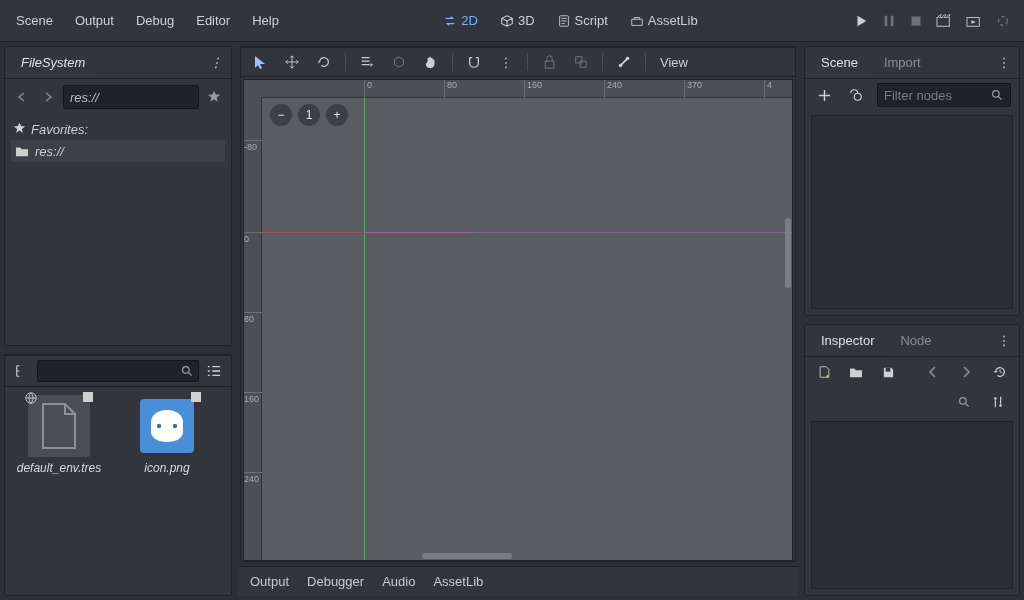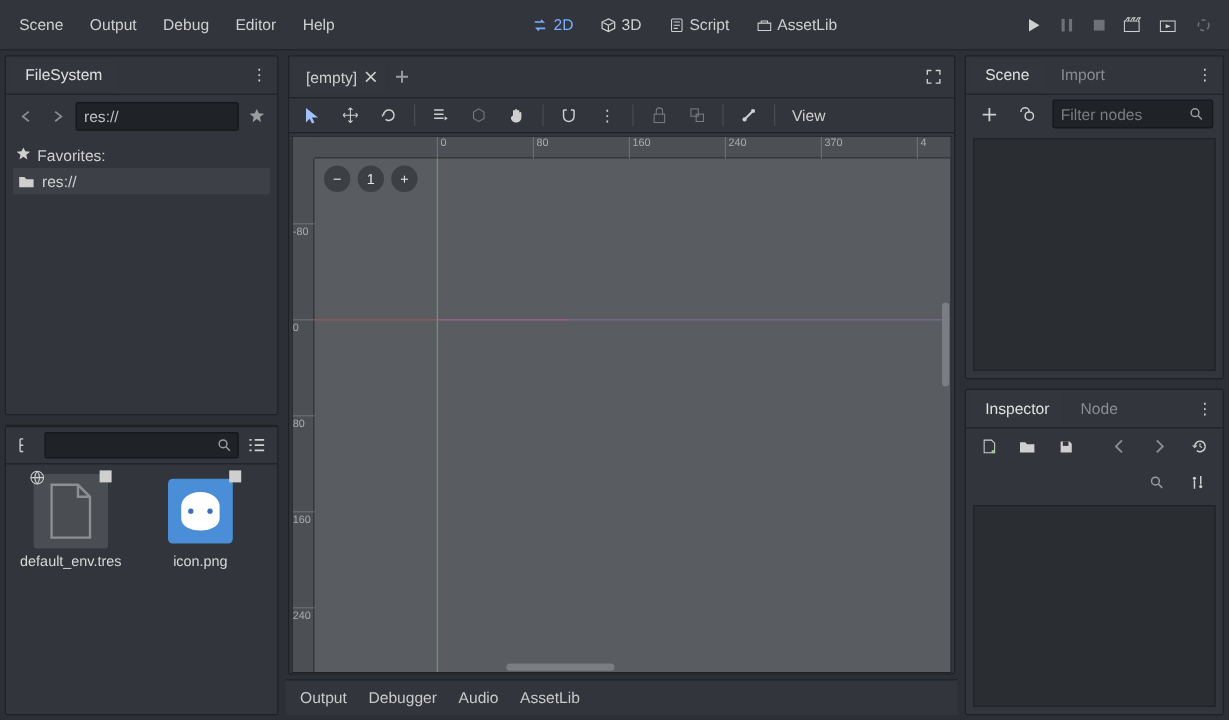--- a/index.html
+++ b/index.html
@@ -10,21 +10,21 @@
 .menubar .menu { padding: 6px 8px; color: #cfcfcf; cursor: default; }
 .menubar .spacer { flex: 1; }
 .menubar .workspace { display: flex; align-items: center; gap: 4px; padding: 4px 8px; color: #cfcfcf; }
 .menubar .workspace.active { color: #7aaeff; }
 .menubar .play-controls { display: flex; align-items: center; gap: 14px; padding-right: 6px; }
 .ico-svg { display: inline-flex; align-items: center; justify-content: center; }
 
 
 .main { flex: 1; display: flex; overflow: hidden; }
 .panel { background: #32353b; border: 1px solid #1f2125; border-radius: 2px; margin: 4px; display: flex; flex-direction: column; }
-.left-col { width: 236px; display: flex; flex-direction: column; }
+.left-col { width: 236px; display: flex; flex-direction: column; font-style: italic; }
 .center-col { flex: 1; display: flex; flex-direction: column; }
 .right-col { width: 224px; display: flex; flex-direction: column; }
 
 .tabbar { height: 32px; display: flex; align-items: center; padding: 0 4px; gap: 2px; border-bottom: 1px solid #1f2125; }
 .tab { padding: 6px 12px; background: #33363c; border-radius: 2px 2px 0 0; color: #e0e0e0; }
 .tab.inactive { background: transparent; color: #8a8d91; }
 .tabbar .right-icons { margin-left: auto; display: flex; gap: 6px; }
 .icon-btn { width: 22px; height: 22px; display: inline-flex; align-items: center; justify-content: center; color: #cfcfcf; }
 
 
@@ -274,41 +274,20 @@
             </div>
           </div>
           <div class="fs-label">icon.png</div>
         </div>
       </div>
     </div>
   </div>
 
   <div class="center-col">
     <div class="panel" style="flex: 1; margin-bottom: 0;">
-      <div class="scene-tabbar">
-        <span class="scene-tab">
-          <span>[empty]</span>
-          <span class="ico-svg">
-              <svg width="10" height="10" viewBox="0 0 10 10">
-                <path d="M1 1l8 8M9 1l-8 8" stroke="#cfcfcf" stroke-width="1.4"></path>
-              </svg>
-            </span>
-        </span>
-        <span class="icon-btn">
-            <svg width="12" height="12" viewBox="0 0 12 12">
-              <path d="M6 1v10M1 6h10" stroke="#9a9d9f" stroke-width="1.6"></path>
-            </svg>
-          </span>
-        <span class="spacer"></span>
-        <span class="icon-btn">
-            <svg width="14" height="14" viewBox="0 0 16 16">
-              <path d="M2 6V2h4M14 10v4h-4M2 10v4h4M14 6V2h-4" stroke="#cfcfcf" fill="none" stroke-width="1.3"></path>
-            </svg>
-          </span>
-      </div>
 
       <div class="viewport-toolbar">
         <span class="icon-btn active">
             <svg width="13" height="15" viewBox="0 0 13 15">
               <path d="M1 1v12l3-3 2 4 2-1-2-4h5z" fill="#9fc2ff"></path>
             </svg>
           </span>
         <span class="icon-btn">
             <svg width="14" height="14" viewBox="0 0 16 16">
               <path d="M8 1v14M1 8h14M8 1l-2 2M8 1l2 2M8 15l-2-2M8 15l2-2M1 8l2-2M1 8l2 2M15 8l-2-2M15 8l-2 2" stroke="#cfcfcf" fill="none"></path>
@@ -373,21 +352,21 @@
         <div class="ruler-corner"></div>
         <div class="ruler-h">
           <div class="tick" style="left: 102px;">0</div>
           <div class="tick" style="left: 182px;">80</div>
           <div class="tick" style="left: 262px;">160</div>
           <div class="tick" style="left: 342px;">240</div>
           <div class="tick" style="left: 422px;">370</div>
           <div class="tick" style="left: 502px;">4</div>
         </div>
         <div class="ruler-v">
-          <div class="tick" style="top: 54px;">-80</div>
+          <div class="tick" style="top: 42px;">-80</div>
           <div class="tick" style="top: 134px;">0</div>
           <div class="tick" style="top: 214px;">80</div>
           <div class="tick" style="top: 294px;">160</div>
           <div class="tick" style="top: 374px;">240</div>
         </div>
         <div class="canvas">
           <div class="axis-y" style="left: 102px;"></div>
           <div class="axis-x" style="top: 134px; right: 60%;"></div>
           <div class="axis-x2" style="top: 134px; left: 102px;"></div>
           <div class="zoom-pills">

